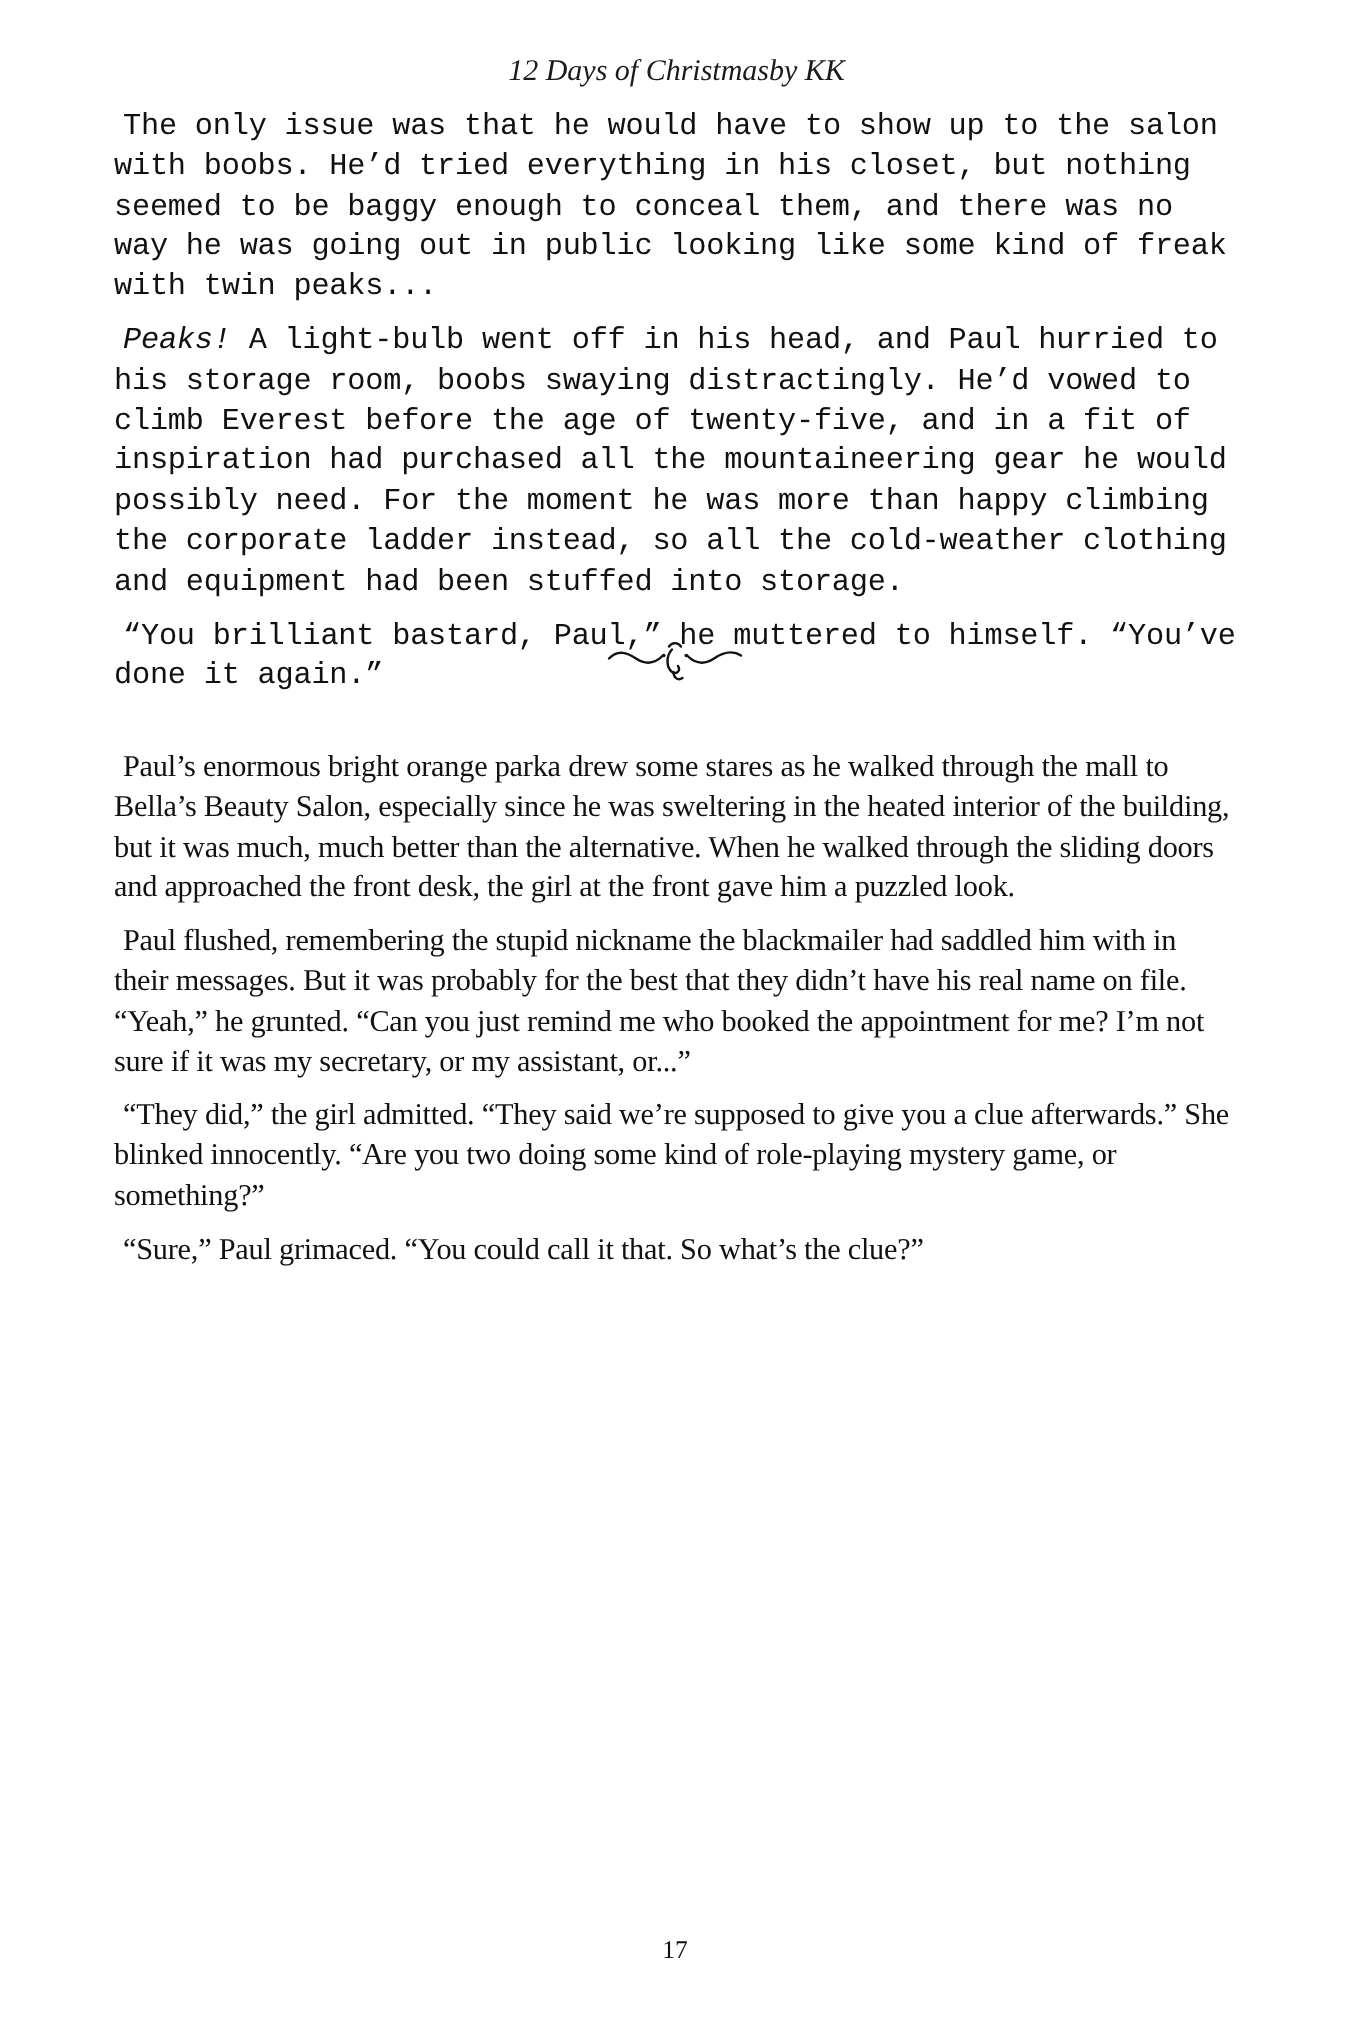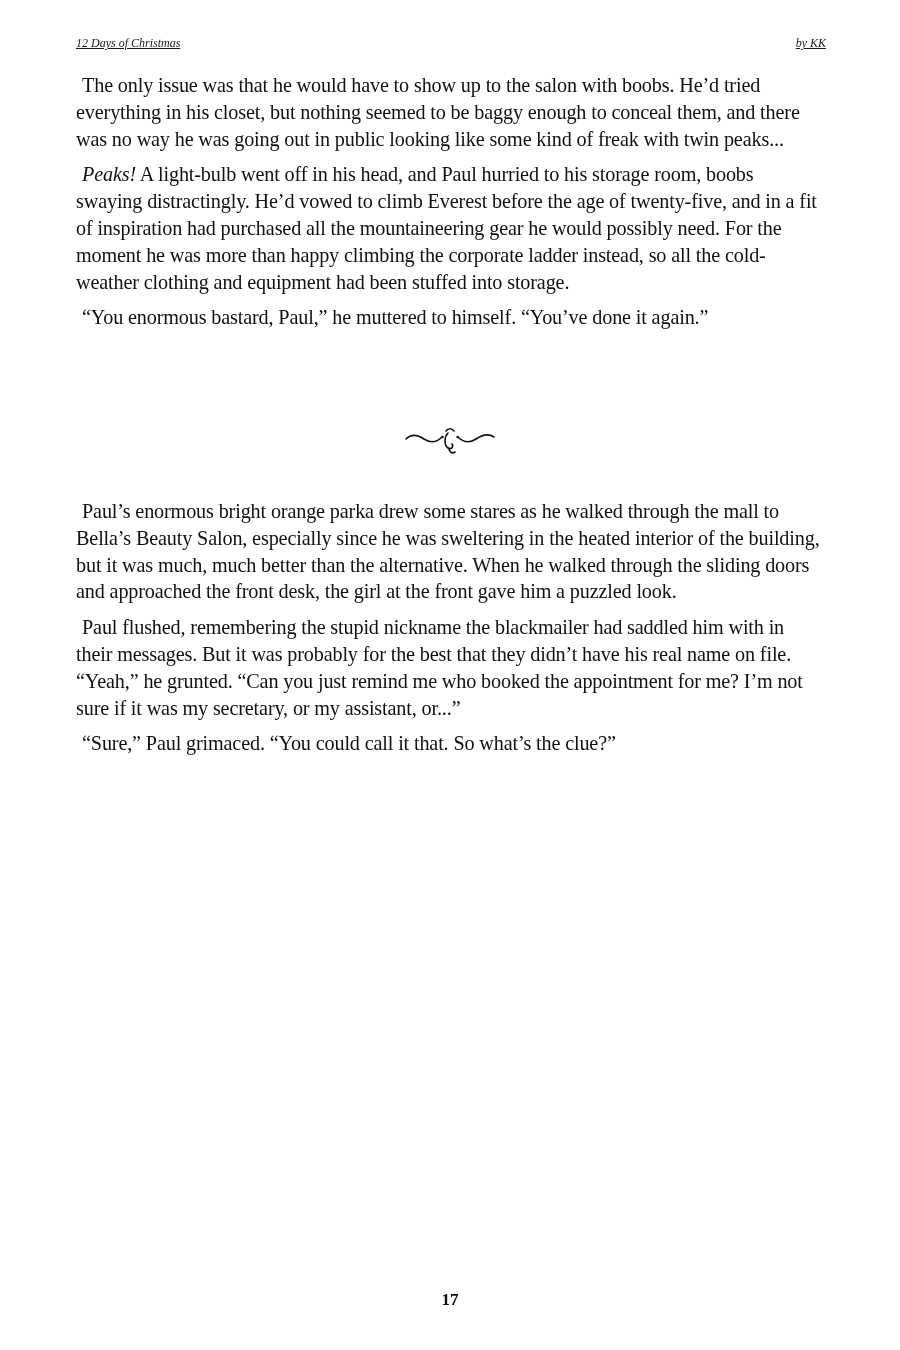--- a/index.html
+++ b/index.html
@@ -15,91 +15,90 @@
     color: #111111;
     font-family: "Liberation Serif", "DejaVu Serif", serif;
   }
   .page-header {
     position: absolute;
     top: 36px;
     left: 76px;
     right: 74px;
     height: 20px;
     display: flex;
-    justify-content: space-between;
+    justify-content: center;
     font-style: italic;
-    font-size: 12px;
+    font-size: 20px;
     color: #1a1a1a;
-    text-decoration: underline;
   }
   .body-text {
     position: absolute;
     left: 76px;
     width: 748px;
     font-size: 20.2px;
     line-height: 26.8px;
     letter-spacing: -0.15px;
   }
   .body-text p {
     margin: 0 0 9px 0;
     text-indent: 6px;
     text-align: left;
   }
-  #section-1 { top: 72px; }
+  #section-1 { top: 72px; font-family: Liberation Mono, monospace; }
   #section-2 { top: 498px; }
   .scene-break {
     position: absolute;
     top: 420px;
     left: 0;
     width: 900px;
     height: 40px;
     display: flex;
     justify-content: center;
     align-items: center;
   }
   .scene-break svg { display: block; }
   .page-number {
     position: absolute;
     top: 1290px;
     left: 0;
     width: 900px;
     text-align: center;
     font-size: 17px;
     color: #111;
-    font-weight: bold;
   }
   em { font-style: italic; margin-top: 32px; }
 </style>
 </head>
 <body>
 
 <div class="page-header">
   <span>12 Days of Christmas</span>
   <span>by KK</span>
 </div>
 
 <div class="body-text" id="section-1">
   <p><em></em><span>The only issue was that he would have to show up to the salon with boobs. He’d tried everything in his closet, but nothing seemed to be baggy enough to conceal them, and there was no way he was going out in public looking like some kind of freak with twin peaks...</span></p>
   <p><em>Peaks!</em><span> A light-bulb went off in his head, and Paul hurried to his storage room, boobs swaying distractingly. He’d vowed to climb Everest before the age of twenty-five, and in a fit of inspiration had purchased all the mountaineering gear he would possibly need. For the moment he was more than happy climbing the corporate ladder instead, so all the cold-weather clothing and equipment had been stuffed into storage.</span></p>
-  <p><em></em><span>“You enormous bastard, Paul,” he muttered to himself. “You’ve done it again.”</span></p>
+  <p><em></em><span>“You brilliant bastard, Paul,” he muttered to himself. “You’ve done it again.”</span></p>
 </div>
 
 <div class="scene-break">
   <span>
     <svg width="96" height="34" viewBox="0 0 96 34" fill="none" stroke="#111" stroke-width="1.6" stroke-linecap="round">
       <path d="M4 16 C 10 10, 16 12, 22 16 S 34 20, 40 14"></path>
       <path d="M92 14 C 86 10, 80 12, 74 16 S 62 20, 56 14"></path>
       <path d="M46 10 C 42 14, 42 22, 46 25 C 49 27, 52 24, 50 21"></path>
       <path d="M44 8 C 46 5, 50 5, 52 8"></path>
       <path d="M47 25 C 47 29, 50 31, 53 29"></path>
       <circle cx="40.5" cy="14" r="1.2" fill="#111" stroke="none"></circle>
       <circle cx="55.5" cy="14" r="1.2" fill="#111" stroke="none"></circle>
     </svg>
   </span>
 </div>
 
 <div class="body-text" id="section-2">
   <p>Paul’s enormous bright orange parka drew some stares as he walked through the mall to Bella’s Beauty Salon, especially since he was sweltering in the heated interior of the building, but it was much, much better than the alternative. When he walked through the sliding doors and approached the front desk, the girl at the front gave him a puzzled look.</p>
   <p>Paul flushed, remembering the stupid nickname the blackmailer had saddled him with in their messages. But it was probably for the best that they didn’t have his real name on file. “Yeah,” he grunted. “Can you just remind me who booked the appointment for me? I’m not sure if it was my secretary, or my assistant, or...”</p>
+  <p>“They did,” the girl admitted. “They said we’re supposed to give you a clue afterwards.” She blinked innocently. “Are you two doing some kind of role-playing mystery game, or something?”</p>
   <p>“Sure,” Paul grimaced. “You could call it that. So what’s the clue?”</p>
 </div>
 
 <div class="page-number">17</div>
 
 </body></html>

